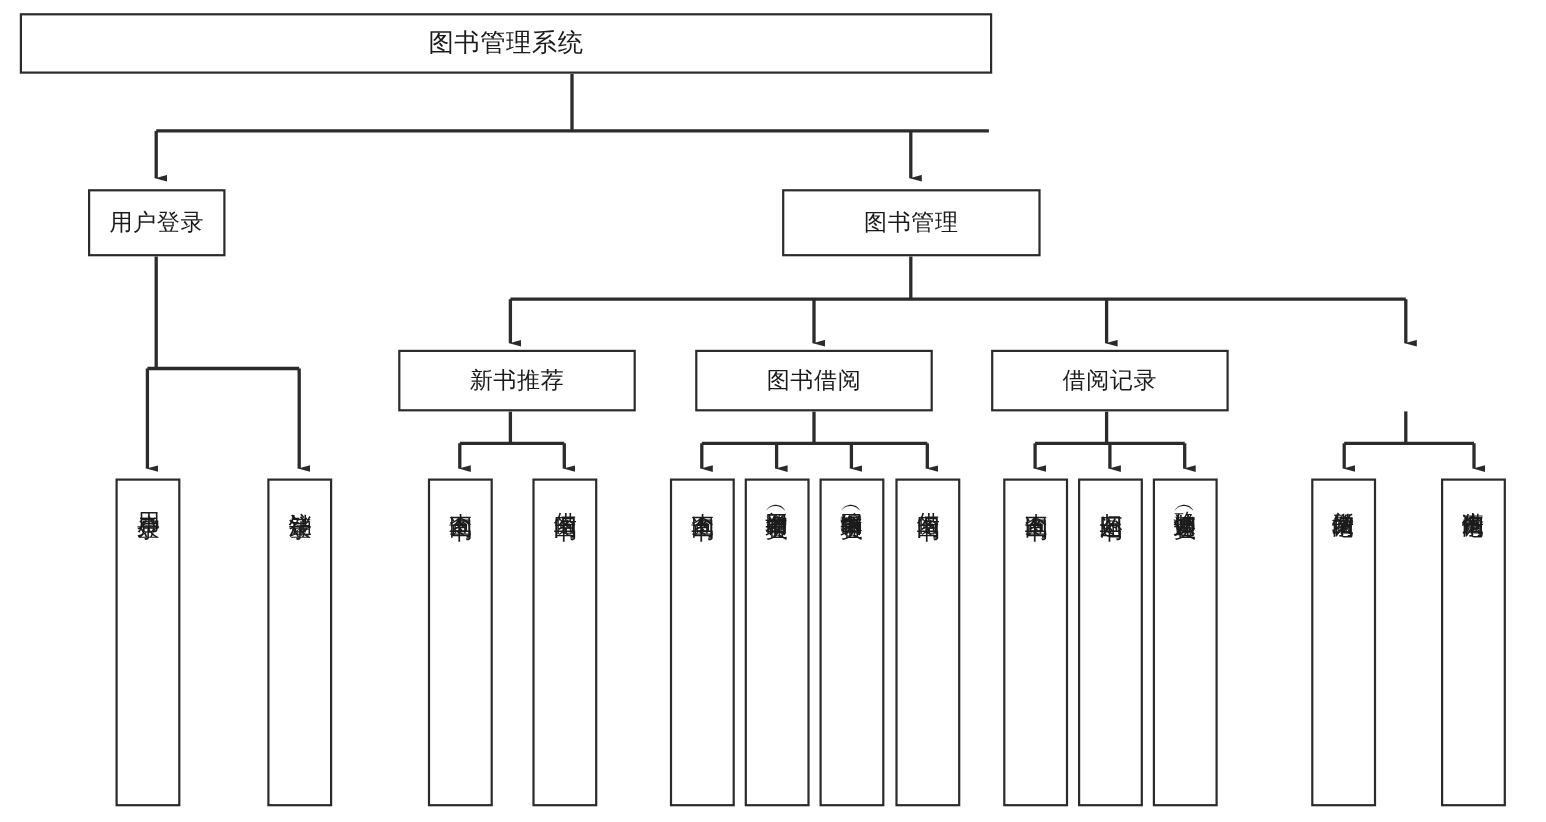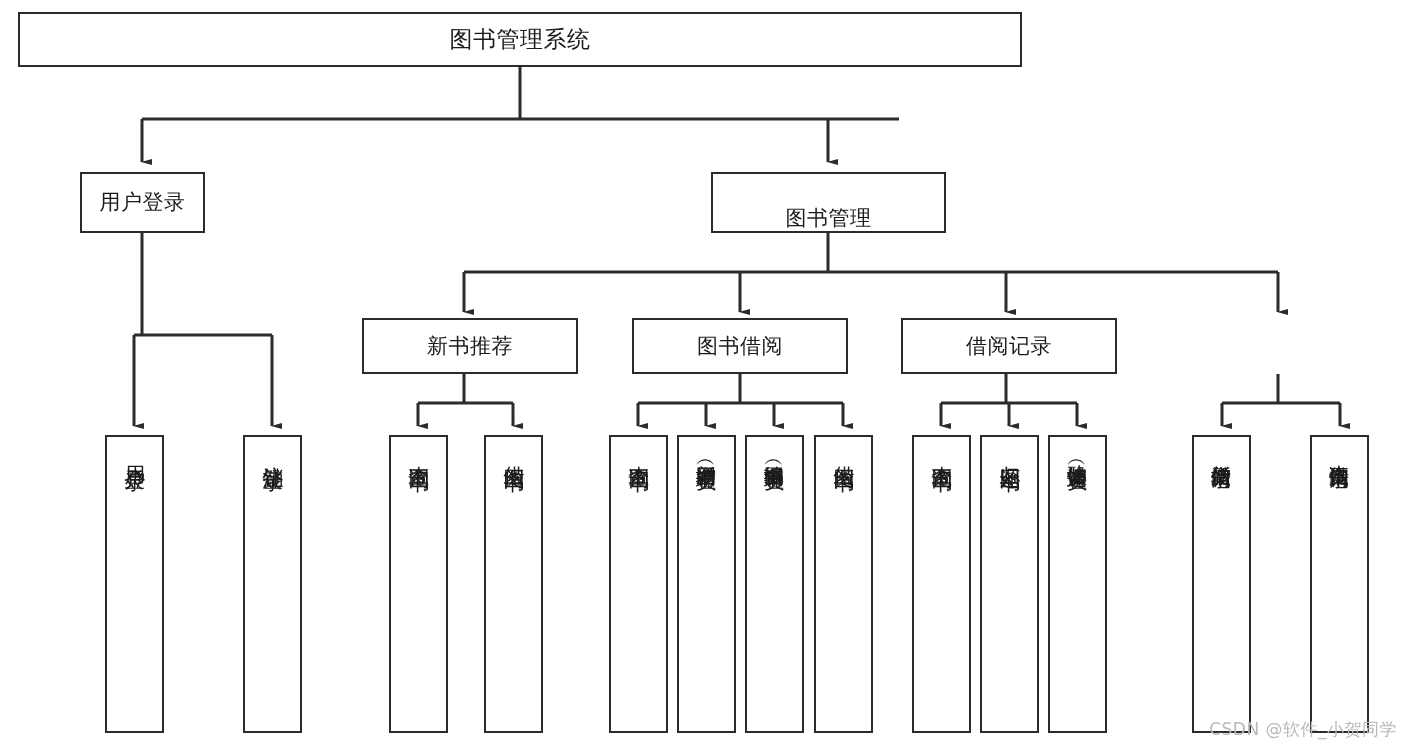--- a/index.html
+++ b/index.html
@@ -126,28 +126,28 @@
       <path d="M1009,403 L1009,426" marker-end="url(#arrow)"></path>
       <path d="M1077,403 L1077,426" marker-end="url(#arrow)"></path>
 
       <path d="M1278,374 L1278,403"></path>
       <path d="M1222,403 L1340,403"></path>
       <path d="M1222,403 L1222,426" marker-end="url(#arrow)"></path>
       <path d="M1340,403 L1340,426" marker-end="url(#arrow)"></path>
     </g>
   </svg>
 
-  <div class="node level-0" style="left:18px; top:12px; width:1004px; height:55px;">
+  <div class="node level-0" style="left:18px; top:12px; width:884px; height:55px;">
     <span class="node-label">图书管理系统</span>
   </div>
 
   <div class="node level-1" style="left:80px; top:172px; width:125px; height:61px;">
     <span class="node-label">用户登录</span>
   </div>
-  <div class="node level-1" style="left:711px; top:172px; width:235px; height:61px;align-items:flex-end;">
+  <div class="node level-1" style="left:711px; top:172px; width:235px; height:61px;">
     <span class="node-label">图书管理</span>
   </div>
 
   <div class="node level-2" style="left:362px; top:318px; width:216px; height:56px;">
     <span class="node-label">新书推荐</span>
   </div>
   <div class="node level-2" style="left:632px; top:318px; width:216px; height:56px;">
     <span class="node-label">图书借阅</span>
   </div>
   <div class="node level-2" style="left:901px; top:318px; width:216px; height:56px;">
@@ -191,15 +191,14 @@
     <span class="node-label">确认归还（管理员）</span>
   </div>
 
   <div class="node leaf tall-text" style="left:1192px; top:435px; width:59px; height:298px;">
     <span class="node-label">新增借阅记录</span>
   </div>
   <div class="node leaf tall-text" style="left:1310px; top:435px; width:59px; height:298px;">
     <span class="node-label">查询借阅记录</span>
   </div>
 
-  <div id="watermark">CSDN @软件_小贺同学</div>
 
 </div>
 
 </body></html>

